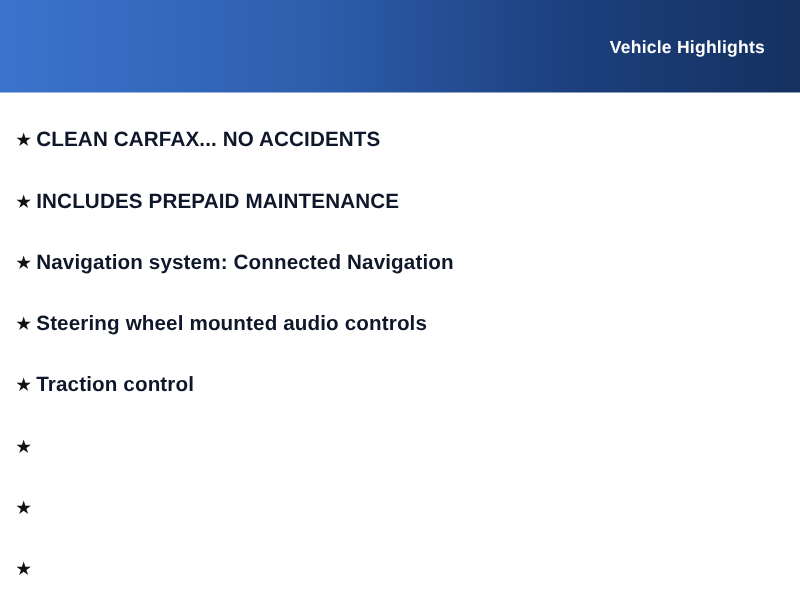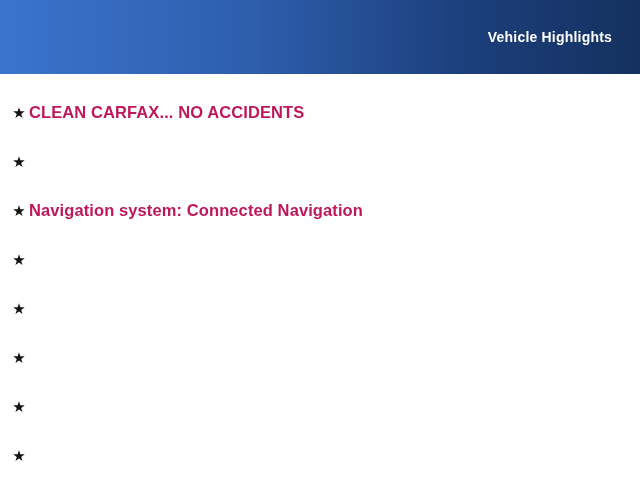--- a/index.html
+++ b/index.html
@@ -51,21 +51,21 @@
   }
   .bullet-icon {
     width: 20px;
     flex: 0 0 20px;
     text-align: center;
     color: #111111;
     font-size: 15px;
     line-height: 1;
   }
   .highlight-text {
-    color: #be185d;
+    color: #0f172a;
     font-size: 16.5px;
     font-weight: bold;
     letter-spacing: 0.1px;
     white-space: nowrap;
   }
 </style>
 </head>
 <body>
 
 <div class="page">
@@ -76,33 +76,36 @@
 
   <ul class="highlights">
 
     <li class="highlight-item">
       <span class="bullet-icon">★</span>
       <span class="highlight-text">CLEAN CARFAX... NO ACCIDENTS</span>
     </li>
 
     <li class="highlight-item">
       <span class="bullet-icon">★</span>
+      <span class="highlight-text">INCLUDES PREPAID MAINTENANCE</span>
     </li>
 
     <li class="highlight-item">
       <span class="bullet-icon">★</span>
       <span class="highlight-text">Navigation system: Connected Navigation</span>
     </li>
 
     <li class="highlight-item">
       <span class="bullet-icon">★</span>
+      <span class="highlight-text">Steering wheel mounted audio controls</span>
     </li>
 
     <li class="highlight-item">
       <span class="bullet-icon">★</span>
+      <span class="highlight-text">Traction control</span>
     </li>
 
     <li class="highlight-item">
       <span class="bullet-icon">★</span>
     </li>
 
     <li class="highlight-item">
       <span class="bullet-icon">★</span>
     </li>
 

